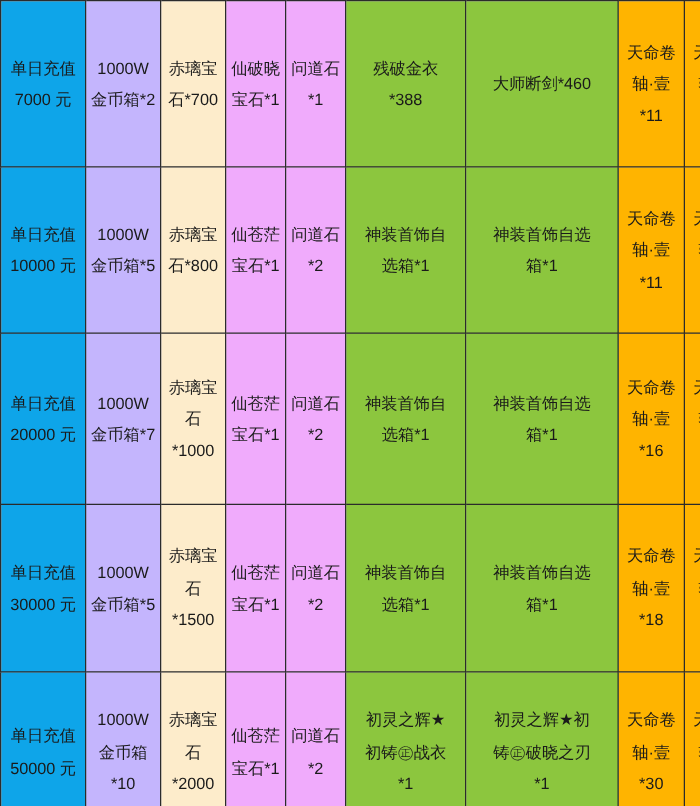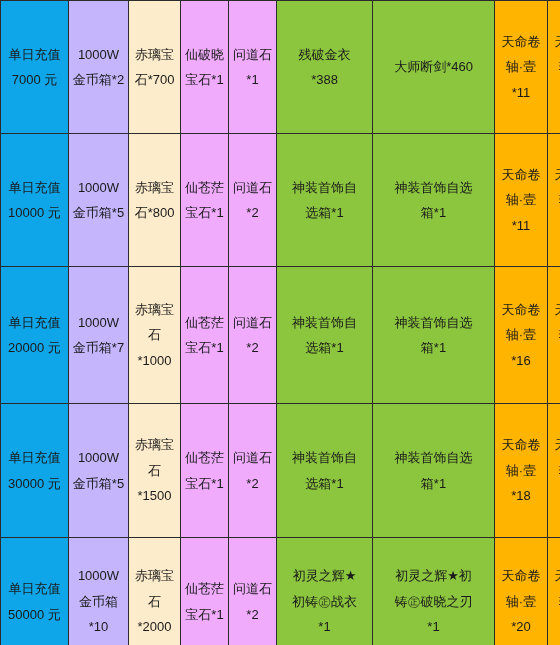--- a/index.html
+++ b/index.html
@@ -265,21 +265,21 @@
           <span class="cell-line">*1</span>
         </td>
         <td class="tier-green r4">
           <span class="cell-line">初灵之辉★初</span>
           <span class="cell-line">铸㊣破晓之刃</span>
           <span class="cell-line">*1</span>
         </td>
         <td class="tier-orange r4">
           <span class="cell-line">天命卷</span>
           <span class="cell-line">轴·壹</span>
-          <span class="cell-line">*20</span>
+          <span class="cell-line">*30</span>
         </td>
         <td class="tier-orange r4">
           <span class="cell-line">天命卷</span>
           <span class="cell-line">轴·贰</span>
           <span class="cell-line">*20</span>
         </td>
       </tr>
     </tbody>
 </table>
 

